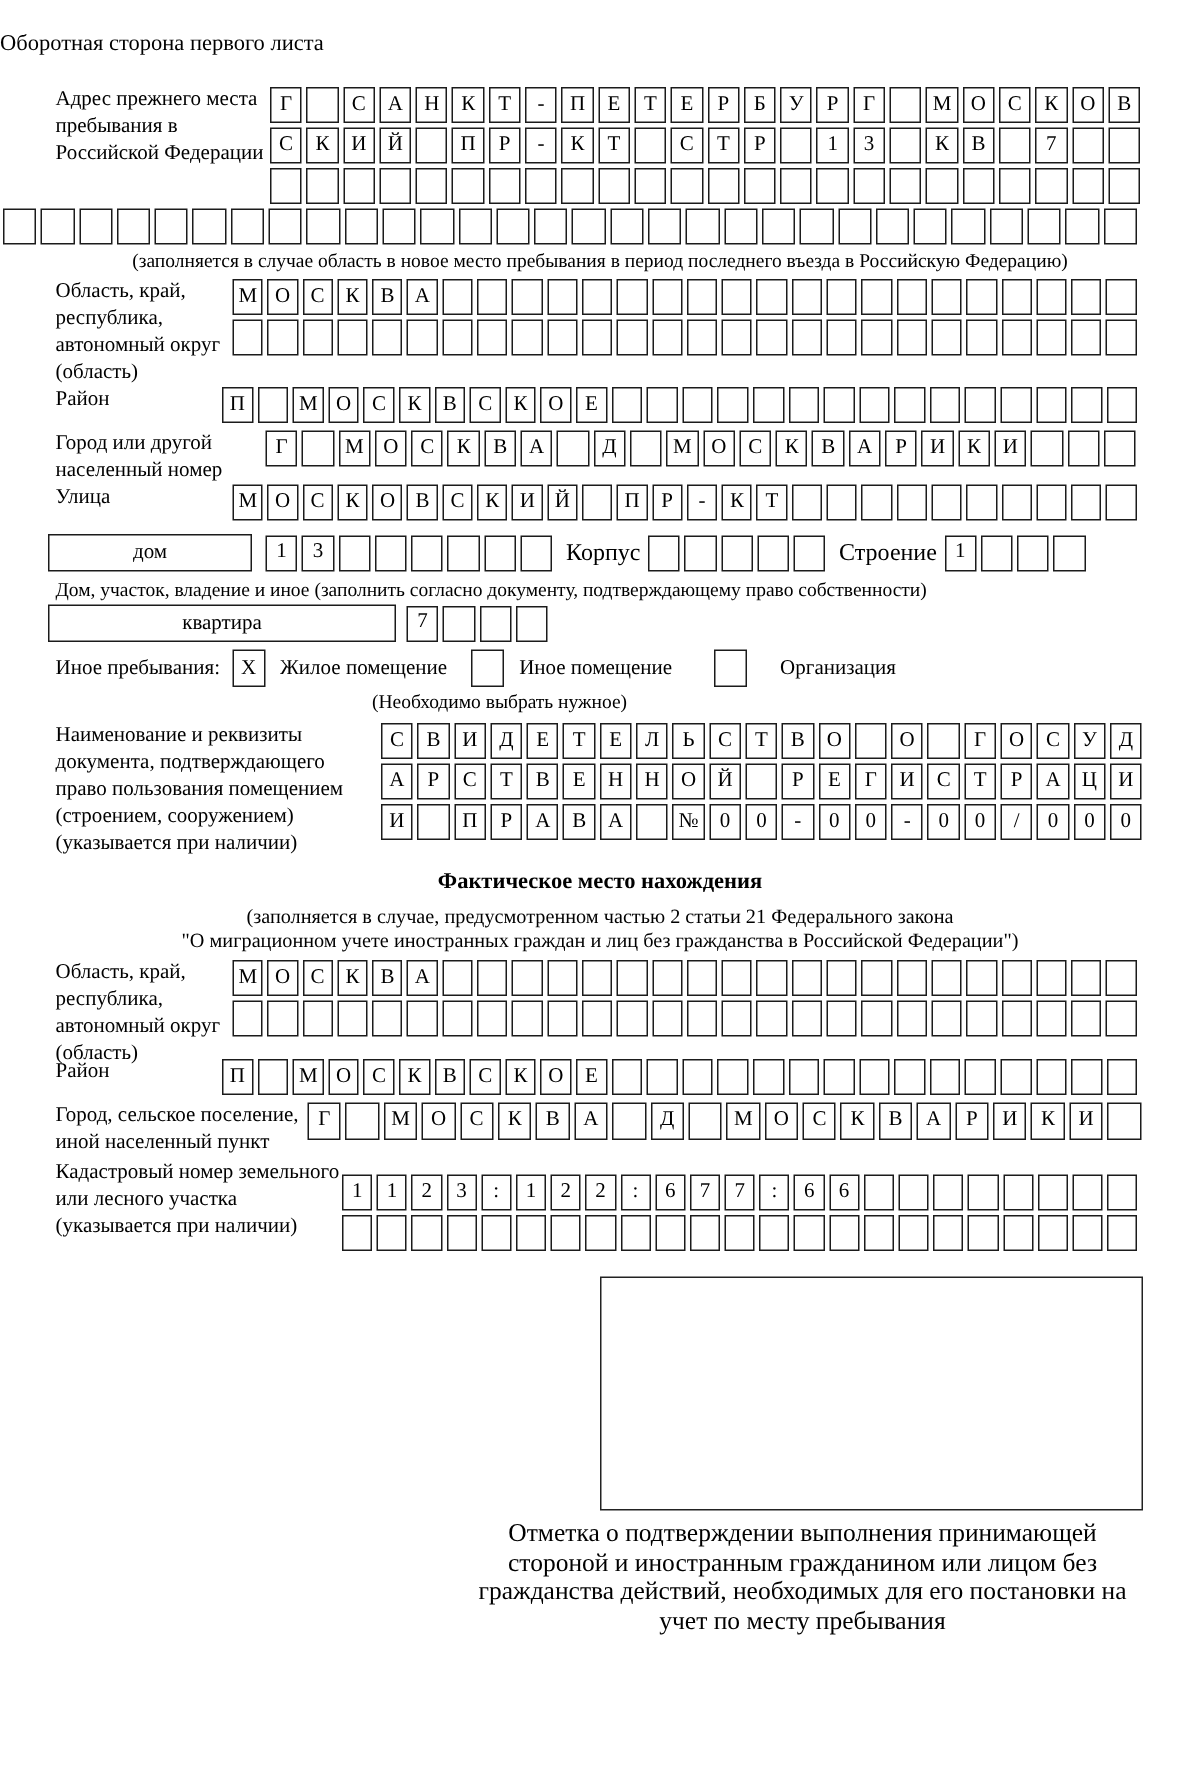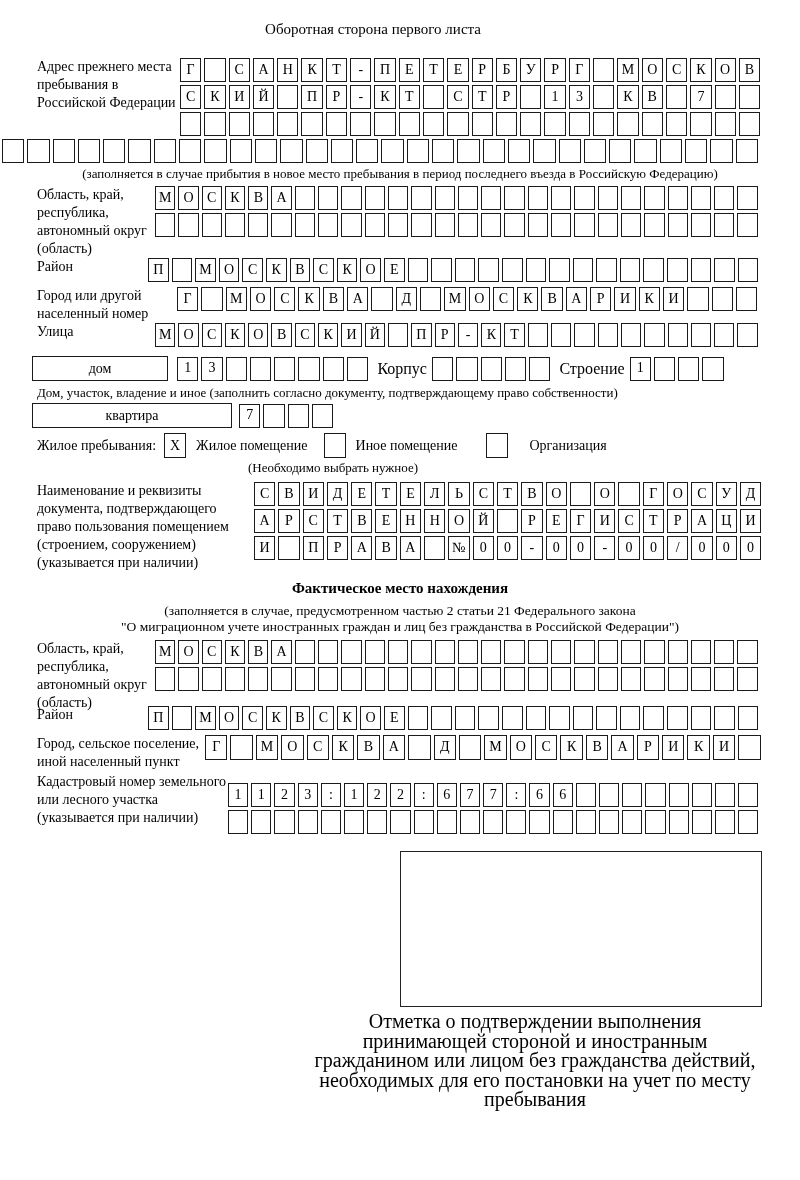--- a/index.html
+++ b/index.html
@@ -3,21 +3,21 @@
 <meta charset="utf-8">
 <style>
   html,body{margin:0;padding:0;background:#ffffff;}
   body{
     width:800px;height:1180px;overflow:hidden;
     font-family:"Liberation Serif","DejaVu Serif",serif;
     color:#000;
   }
   .page{position:relative;width:800px;height:1180px;}
   .header-note{
-    text-align:center;padding:21px 54px 0 0;font-size:15px;
+    text-align:left;padding:21px 54px 0 0;font-size:15px;
   }
   .lbl{font-size:14px;line-height:18px;}
   .frow{display:flex;align-items:flex-start;}
   .cellrow{display:flex;margin-bottom:3px;}
   .cell{
     box-sizing:border-box;flex:none;height:24px;
     border:1.6px solid #1b1b1b;margin-right:3px;
     display:flex;align-items:center;justify-content:center;
     font-size:14px;padding-bottom:1px;background:#fff;
   }
@@ -37,35 +37,35 @@
   .prev-lbl{width:143px;flex:none;}
   .fullrow{margin-left:2px;}
   .block-ind{margin-left:37px;}
   .boxlabel{
     box-sizing:border-box;border:1.6px solid #1b1b1b;height:25px;
     display:flex;align-items:center;justify-content:center;
     font-size:14px;flex:none;background:#fff;
   }
   .house-row{display:flex;align-items:center;margin:6px 0 0 32px;}
   .dom-box{width:136px;margin-right:9px;}
-  .kv-box{width:200px;margin-right:7px;}
+  .kv-box{width:232px;margin-right:7px;}
   .inlbl{font-size:16px;flex:none;padding:0 5px 0 6px;}
   .stay-row{display:flex;align-items:center;margin:5px 0 0 37px;font-size:14px;}
   .checkbox{
     box-sizing:border-box;width:22px;height:25px;flex:none;
     border:1.6px solid #1b1b1b;display:flex;align-items:center;
     justify-content:center;font-size:14px;background:#fff;
   }
   .stamp-box{
     box-sizing:border-box;width:362px;height:156px;
     border:1.8px solid #222;margin:14px 0 0 400px;background:#fff;
   }
   .stamp-caption{
     width:450px;margin:5px 0 0 310px;text-align:center;
-    font-size:20px;line-height:19.5px;
+    font-size:17px;line-height:19.5px;
   }
   .mt2{margin-top:2px;}.mt4{margin-top:4px;}.mt5{margin-top:5px;}
   .mt6{margin-top:6px;}.mt8{margin-top:8px;}
   .gridcol{flex:none;}
 </style>
 </head>
 <body>
 
 <div class="page">
 
@@ -179,21 +179,21 @@
       <div class="cell"></div>
       <div class="cell"></div>
       <div class="cell"></div>
       <div class="cell"></div>
       <div class="cell"></div>
       <div class="cell"></div>
       <div class="cell"></div>
       <div class="cell"></div>
       <div class="cell"></div>
     </div>
-  <div class="caption center">(заполняется в случае прибытия в новое место пребывания в период последнего въезда в Российскую Федерацию)</div>
+  <div class="caption center">(заполняется в случае область в новое место пребывания в период последнего въезда в Российскую Федерацию)</div>
 
 
   <div class="frow block-ind mt4">
     <div class="lbl" style="width:118px;flex:none;">Область, край, республика, автономный округ (область)</div>
     <div class="gridcol">
       <div class="cellrow w26">
           <div class="cell">М</div>
           <div class="cell">О</div>
           <div class="cell">С</div>
           <div class="cell">К</div>
@@ -379,21 +379,21 @@
     <div class="boxlabel kv-box">квартира</div>
     <div class="cellrow w24" style="margin-bottom:0;">
         <div class="cell">7</div>
         <div class="cell"></div>
         <div class="cell"></div>
         <div class="cell"></div>
       </div>
   </div>
 
   <div class="stay-row">
-    <span>Жилое пребывания:</span>
+    <span>Иное пребывания:</span>
     <div class="checkbox" style="margin-left:8px;">X</div>
     <span style="margin-left:10px;">Жилое помещение</span>
     <div class="checkbox" style="margin-left:16px;"></div>
     <span style="margin-left:10px;">Иное помещение</span>
     <div class="checkbox" style="margin-left:28px;"></div>
     <span style="margin-left:22px;">Организация</span>
   </div>
   <div class="caption mt2" style="margin-left:248px;">(Необходимо выбрать нужное)</div>
 
   <div class="frow block-ind mt6">

